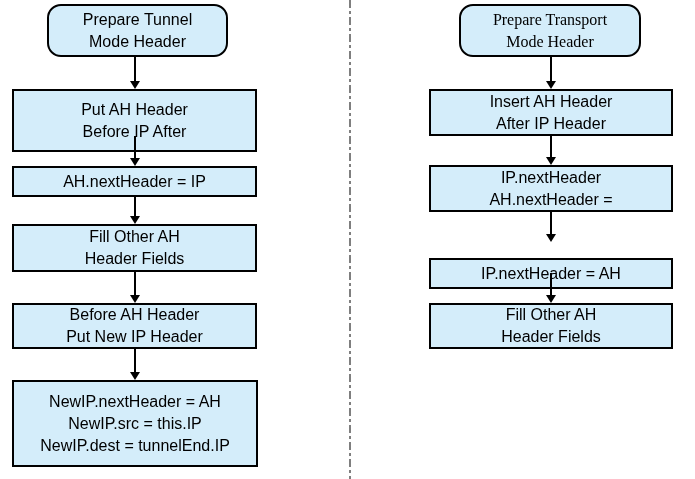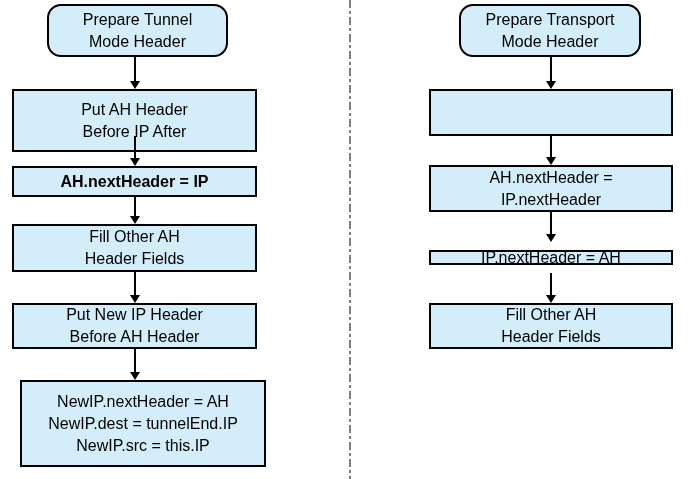--- a/index.html
+++ b/index.html
@@ -23,30 +23,30 @@
     align-items: center;
     font-size: 16px;
     line-height: 22px;
   }
   .node .line { display: block; white-space: nowrap; }
   .rounded { border-radius: 14px; }
 
   
   .n-t1 { left: 47px;  top: 4px;   width: 181px; height: 53px; }
   .n-t2 { left: 12px;  top: 89px;  width: 245px; height: 63px; }
-  .n-t3 { left: 12px;  top: 166px; width: 245px; height: 31px; font-weight: bold; }
+  .n-t3 { left: 12px;  top: 166px; width: 245px; height: 31px; }
   .n-t4 { left: 12px;  top: 224px; width: 245px; height: 48px; }
   .n-t5 { left: 12px;  top: 303px; width: 245px; height: 46px; }
-  .n-t6 { left: 12px;  top: 380px; width: 246px; height: 87px; margin-left: 8px; }
+  .n-t6 { left: 12px;  top: 380px; width: 246px; height: 87px; }
 
   
-  .n-p1 { left: 459px; top: 4px;   width: 182px; height: 53px; }
+  .n-p1 { left: 459px; top: 4px;   width: 182px; height: 53px; font-family: Liberation Serif, serif; }
   .n-p2 { left: 429px; top: 89px;  width: 244px; height: 47px; }
   .n-p3 { left: 429px; top: 165px; width: 244px; height: 47px; }
-  .n-p4 { left: 429px; top: 250px; width: 244px; height: 15px; }
+  .n-p4 { left: 429px; top: 258px; width: 244px; height: 31px; }
   .n-p5 { left: 429px; top: 303px; width: 244px; height: 46px; }
 
   
   .arrow { position: absolute; width: 10px; }
   .arrow-line {
     position: absolute; left: 4px; top: 0;
     width: 2px; height: calc(100% - 7px);
     background: #000000;
   }
   .arrow-head {
@@ -120,58 +120,60 @@
       <span class="line">Fill Other AH</span>
       <span class="line">Header Fields</span>
     </div>
 
     <div class="arrow a-t4">
       <div class="arrow-line"></div>
       <div class="arrow-head"></div>
     </div>
 
     <div class="node n-t5">
+      <span class="line">Before AH Header</span>
       <span class="line">Put New IP Header</span>
-      <span class="line">Before AH Header</span>
     </div>
 
     <div class="arrow a-t5">
       <div class="arrow-line"></div>
       <div class="arrow-head"></div>
     </div>
 
     <div class="node n-t6">
       <span class="line">NewIP.nextHeader = AH</span>
+      <span class="line">NewIP.src = this.IP</span>
       <span class="line">NewIP.dest = tunnelEnd.IP</span>
-      <span class="line">NewIP.src = this.IP</span>
     </div>
   </div>
 
   <div>
     <div class="node rounded n-p1">
       <span class="line">Prepare Transport</span>
       <span class="line">Mode Header</span>
     </div>
 
     <div class="arrow a-p1">
       <div class="arrow-line"></div>
       <div class="arrow-head"></div>
     </div>
 
     <div class="node n-p2">
+      <span class="line">Insert AH Header</span>
+      <span class="line">After IP Header</span>
     </div>
 
     <div class="arrow a-p2">
       <div class="arrow-line"></div>
       <div class="arrow-head"></div>
     </div>
 
     <div class="node n-p3">
+      <span class="line">IP.nextHeader</span>
       <span class="line">AH.nextHeader =</span>
-      <span class="line">IP.nextHeader</span>
     </div>
 
     <div class="arrow a-p3">
       <div class="arrow-line"></div>
       <div class="arrow-head"></div>
     </div>
 
     <div class="node n-p4">
       <span class="line">IP.nextHeader = AH</span>
     </div>

